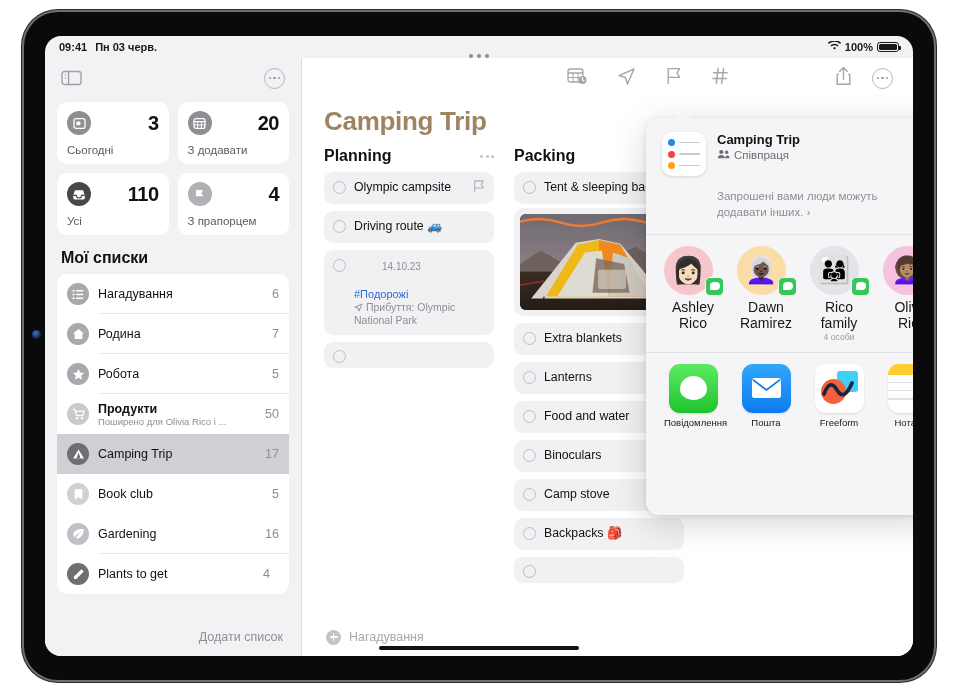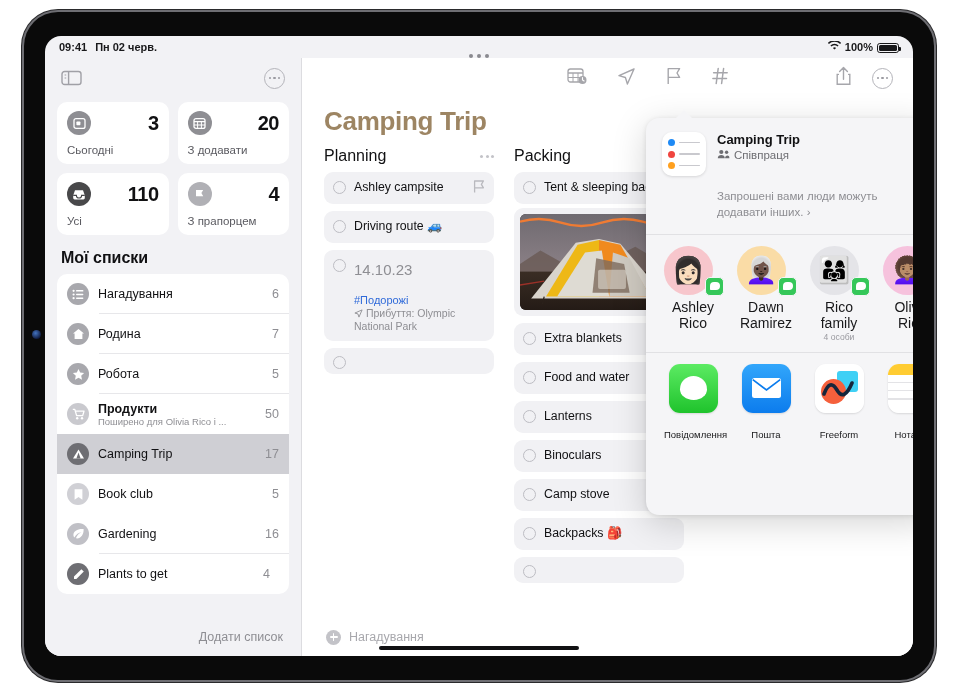--- a/index.html
+++ b/index.html
@@ -34,21 +34,21 @@
 
   
   #statusbar {
     position: absolute; left: 0; top: 0; width: 100%; height: 22px;
     display: flex; align-items: center;
     font-size: 11px; font-weight: bold; color: #19191b;
   }
   #status-left { margin-left: 14px; display: flex; gap: 8px; }
   #status-right {
     margin-left: auto; margin-right: 14px;
-    display: flex; align-items: flex-end; gap: 4px;
+    display: flex; align-items: center; gap: 4px;
   }
   .wifi-glyph { font-size: 11px; }
   .batt {
     width: 22px; height: 10px; border: 1.2px solid #19191b;
     border-radius: 2.8px; position: relative; display: inline-block;
   }
   .batt::after {
     content: ""; position: absolute; right: -3px; top: 3px;
     width: 1.8px; height: 4px; background: #19191b; border-radius: 0 1px 1px 0;
   }
@@ -149,37 +149,37 @@
     font-size: 26px; font-weight: bold; color: #9d8563;
     padding: 8px 22px 10px; letter-spacing: -.3px;
   }
 
   #columns { display: flex; gap: 0; padding: 0 12px; }
   .col { width: 190px; padding: 0 10px; flex: 0 0 auto; }
   .col-head {
     display: flex; align-items: center; justify-content: space-between;
     margin-bottom: 7px;
   }
-  .col-title { font-size: 16px; font-weight: normal; color: #111113; text-align: right; }
+  .col-title { font-size: 16px; font-weight: bold; color: #111113; text-align: right; }
   .dots3 { display: flex; gap: 2.5px; }
   .dots3 i { width: 3px; height: 3px; border-radius: 50%; background: #c3c3c8; }
 
   .task {
     background: #f1f1f4; border-radius: 9px;
     padding: 8px 9px; margin-bottom: 7px;
     display: flex; gap: 8px; align-items: flex-start;
   }
   .task.empty { height: 26px; padding: 7px 9px; }
   .circ {
     width: 13px; height: 13px; border-radius: 50%;
     border: 1.3px solid #bdbdc3; flex: 0 0 auto; margin-top: 1px;
   }
   .t-body { flex: 1 1 auto; min-width: 0; }
   .t-title { font-size: 12.3px; color: #111113; line-height: 1.3; }
-  .t-date { font-size: 15px; color: #8e8e93; margin-top: 3px; }
+  .t-date { font-size: 10px; color: #8e8e93; margin-top: 3px; margin-left: 28px; }
   .t-tag { font-size: 11px; color: #2f6ad9; margin-top: 16px; }
   .t-loc { font-size: 10.5px; color: #8e8e93; margin-top: 1px; line-height: 1.25; }
   .flag-ic { color: #b9b9be; font-size: 11px; flex: 0 0 auto; }
 
   
   #tent-card {
     background: #f1f1f4; border-radius: 9px; padding: 6px;
     margin-bottom: 7px; margin-top: -3px;
   }
   #tent-photo {
@@ -239,21 +239,21 @@
   .p-name { font-size: 14px; color: #18181a; line-height: 1.2; margin-top: 4px; }
   .p-sub { font-size: 8.6px; color: #9a9aa0; line-height: 1.2; }
 
   #ss-apps { display: flex; gap: 15px; padding: 11px 0 10px 18px; overflow: hidden; }
   .app { width: 58px; flex: 0 0 auto; text-align: center; }
   .app-ic {
     width: 49px; height: 49px; border-radius: 11px; margin: 0 auto;
     display: flex; align-items: center; justify-content: center;
     box-shadow: 0 1px 2px rgba(0,0,0,.12); overflow: hidden; position: relative;
   }
-  .app-name { font-size: 9.5px; color: #18181a; margin-top: 16px; line-height: 1.22; }
+  .app-name { font-size: 9.5px; color: #18181a; margin-top: 4px; line-height: 1.22; }
 
   
   #add-reminder {
     position: absolute; left: 257px; bottom: 0; width: 240px; height: 38px;
     display: flex; align-items: center; gap: 8px; padding-left: 24px;
     background: #fff;
   }
   .plus-circ {
     width: 15px; height: 15px; border-radius: 50%; background: #c3c3c8;
     position: relative; flex: 0 0 auto;
@@ -274,21 +274,21 @@
 <body>
 
 <div id="device">
   <div id="bezel-mark"></div>
 
   <div id="screen">
 
     <div id="statusbar">
       <div id="status-left">
         <span>09:41</span>
-        <span>Пн 02 черв.</span>
+        <span>Пн 03 черв.</span>
       </div>
       <div id="status-right">
         <span class="wifi-glyph">
           <svg width="13" height="10" viewBox="0 0 13 10">
               <path d="M6.5 8.6 4.9 6.9a2.3 2.3 0 0 1 3.2 0zM3.5 5.6a4.4 4.4 0 0 1 6 0l1.1-1.2a6 6 0 0 0-8.2 0zM.9 2.9a8.1 8.1 0 0 1 11.2 0l1-1.1a9.6 9.6 0 0 0-13.2 0z" fill="#19191b"></path>
             </svg>
         </span>
         <span>100%</span>
         <span class="batt">
             <i></i>
@@ -541,21 +541,21 @@
               <span class="col-title">Planning</span>
               <span class="dots3">
                 <i></i>
                 <i></i>
                 <i></i>
               </span>
             </div>
             <div class="task">
               <span class="circ"></span>
               <span class="t-body">
-                <span class="t-title" style="display:block">Ashley campsite</span>
+                <span class="t-title" style="display:block">Olympic campsite</span>
               </span>
               <span class="flag-ic"><svg width="12" height="13" viewBox="0 0 12 13">
                   <path d="M1.6 12.4V1h8.8L8.4 4.4l2 3.4H1.6" fill="none" stroke="#b9b9be" stroke-width="1.3" stroke-linejoin="round"></path>
                 </svg></span>
             </div>
             <div class="task">
               <span class="circ"></span>
               <span class="t-body">
                 <span class="t-title" style="display:block">Driving route 🚙</span>
               </span>
@@ -620,27 +620,27 @@
             </div>
             <div class="task">
               <span class="circ"></span>
               <span class="t-body">
                 <span class="t-title" style="display:block">Extra blankets</span>
               </span>
             </div>
             <div class="task">
               <span class="circ"></span>
               <span class="t-body">
+                <span class="t-title" style="display:block">Lanterns</span>
+              </span>
+            </div>
+            <div class="task">
+              <span class="circ"></span>
+              <span class="t-body">
                 <span class="t-title" style="display:block">Food and water</span>
-              </span>
-            </div>
-            <div class="task">
-              <span class="circ"></span>
-              <span class="t-body">
-                <span class="t-title" style="display:block">Lanterns</span>
               </span>
             </div>
             <div class="task">
               <span class="circ"></span>
               <span class="t-body">
                 <span class="t-title" style="display:block">Binoculars</span>
               </span>
             </div>
             <div class="task">
               <span class="circ"></span>

